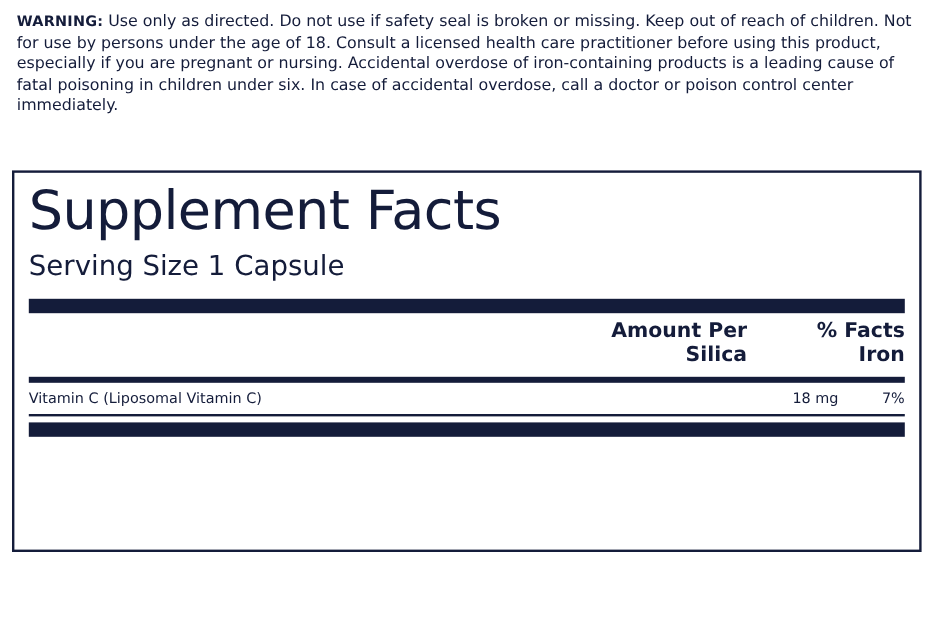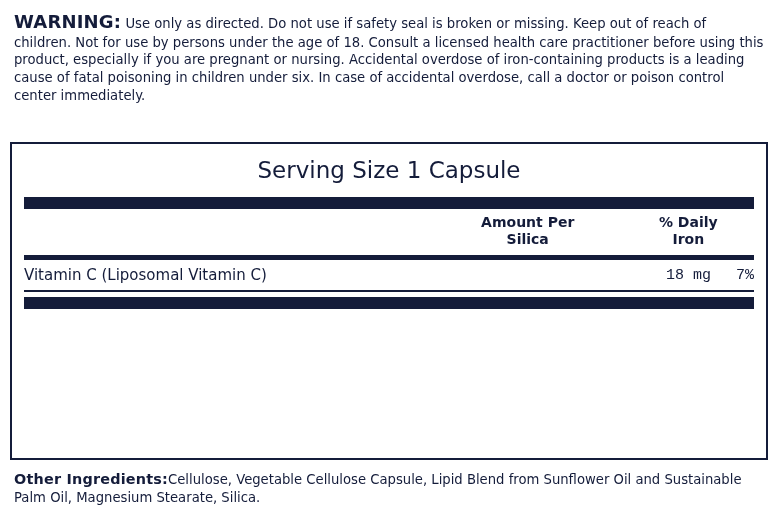--- a/index.html
+++ b/index.html
@@ -27,21 +27,21 @@
     position: absolute;
     left: 14px;
     top: 10px;
     width: 752px;
     font-size: 13.2px;
     line-height: 1.33;
     color: #141c3a;
   }
   .warning .head {
     font-weight: bold;
-    font-size: 18px;
+    font-size: 12px;
     letter-spacing: 0.2px;
   }
 
   
   .directions {
     position: absolute;
     left: 14px;
     top: 111px;
     width: 752px;
     font-size: 13.2px;
@@ -74,21 +74,20 @@
     letter-spacing: -0.5px;
     margin-top: 4px;
     color: #141c3a;
   }
   .serving {
     font-size: 23px;
     line-height: 1.28;
     font-weight: 400;
     margin-top: 8px;
     color: #141c3a;
-    text-align: center;
   }
   .rule-thick {
     height: 12px;
     background: #141c3a;
     margin-top: 12px;
   }
   .rule-med {
     height: 5px;
     background: #141c3a;
     margin-top: 4px;
@@ -100,46 +99,45 @@
   }
 
   table.facts {
     width: 100%;
     border-collapse: collapse;
     font-size: 13.6px;
     color: #141c3a;
   }
   table.facts th {
     font-weight: bold;
-    font-size: 14px;
-    text-align: center;
+    font-size: 17px;
+    text-align: right;
     vertical-align: bottom;
     padding: 5px 0 4px 0;
     line-height: 1.18;
   }
   table.facts th.blank {
     width: 56%;
   }
   table.facts th.amt {
     width: 26%;
   }
   table.facts th.dv {
     width: 18%;
   }
   table.facts td {
     padding: 6px 0 6px 0;
     vertical-align: middle;
-    font-size: 15px;
+    font-size: 12px;
   }
   table.facts td.name {
     text-align: left;
   }
   table.facts td.amt, table.facts td.dv {
     text-align: right;
-    font-family: Liberation Mono, monospace;
   }
   tr.divider td {
     padding: 0;
     height: 1.5px;
   }
   tr.divider td > div {
     height: 1.5px;
     background: #141c3a;
   }
 
@@ -163,34 +161,35 @@
 
 <div class="label">
 
   <div class="warning">
     <span class="head">WARNING:</span><span> Use only as directed. Do not use if safety seal is broken or missing. Keep out of reach of children. Not for use by persons under the age of 18. Consult a licensed health care practitioner before using this product, especially if you are pregnant or nursing. Accidental overdose of iron-containing products is a leading cause of fatal poisoning in children under six. In case of accidental overdose, call a doctor or poison control center immediately.</span>
   </div>
 
 
   <div class="panel">
     <div class="panel-inner">
+      <div class="sf-title">Supplement Facts</div>
       <div class="serving">Serving Size 1 Capsule</div>
 
       <div class="rule-thick"></div>
 
       <table class="facts">
         <thead>
           <tr>
             <th class="blank"></th>
             <th class="amt">
               <div>Amount Per</div>
               <div>Silica</div>
             </th>
             <th class="dv">
-              <div>% Daily</div>
+              <div>% Facts</div>
               <div>Iron</div>
             </th>
           </tr>
         </thead>
       </table>
 
       <div class="rule-med"></div>
 
       <table class="facts">
         <tbody>
@@ -204,17 +203,14 @@
                 <div></div>
               </td>
           </tr>
         </tbody>
       </table>
 
       <div class="rule-bottom"></div>
     </div>
   </div>
 
-  <div class="other">
-    <span class="head">Other Ingredients:</span><span>Cellulose, Vegetable Cellulose Capsule, Lipid Blend from Sunflower Oil and Sustainable Palm Oil, Magnesium Stearate, Silica.</span>
-  </div>
 
 </div>
 
 </body></html>

